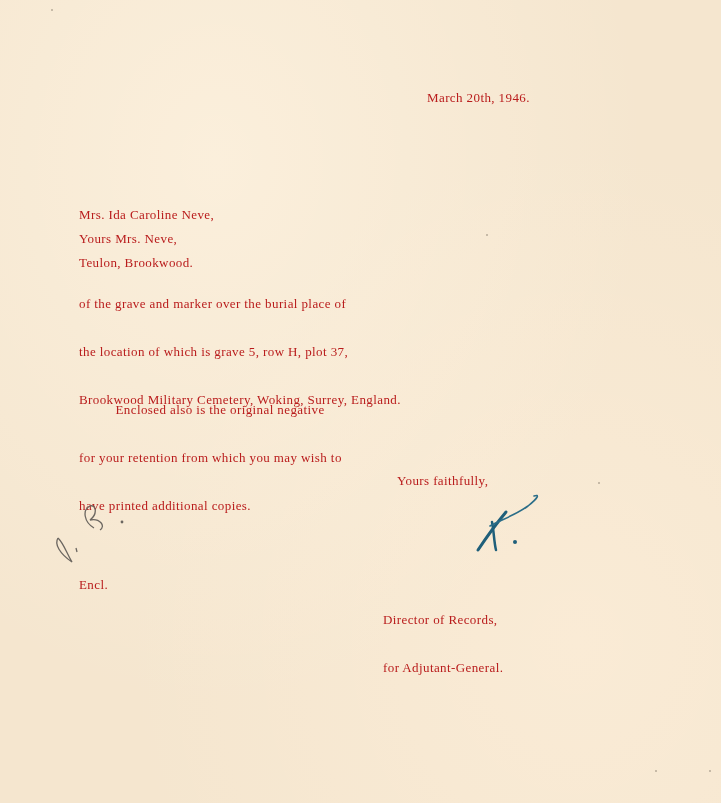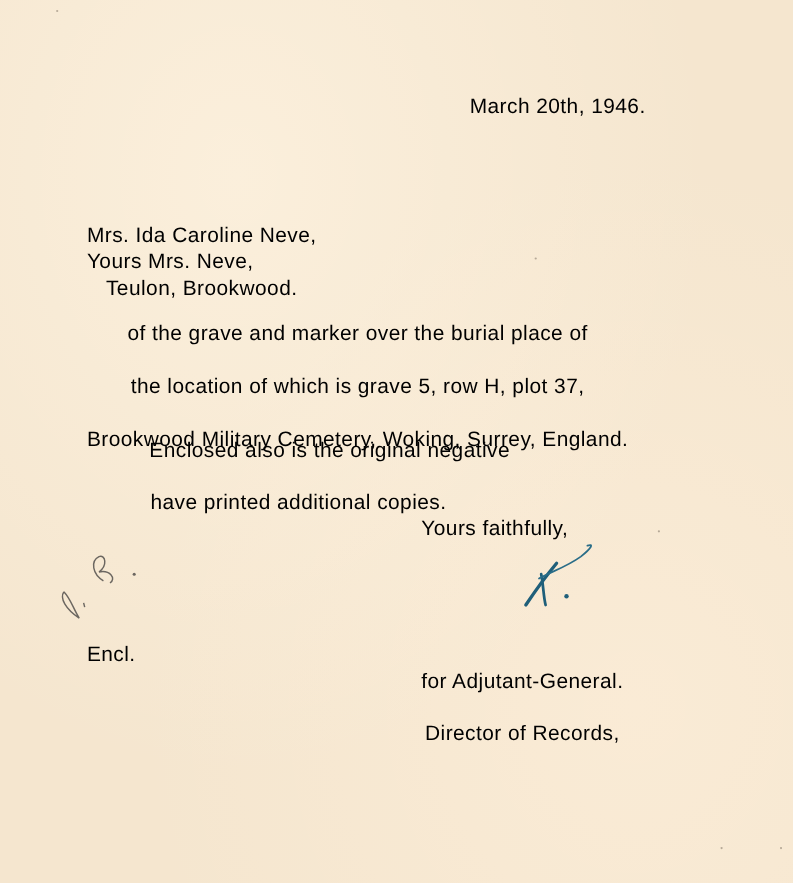--- a/index.html
+++ b/index.html
@@ -10,29 +10,29 @@
   }
   .paper {
     position: absolute; left: 0; top: 0; width: 721px; height: 803px;
     background:
       radial-gradient(ellipse at 30% 20%, rgba(255,245,228,0.6), rgba(0,0,0,0) 60%),
       radial-gradient(ellipse at 80% 80%, rgba(255,240,220,0.5), rgba(0,0,0,0) 55%),
       #f5e6cf;
   }
   .tw {
     position: absolute;
-    font-family: Liberation Sans, sans-serif;
-    font-size: 19px;
+    font-family: Liberation Serif, serif;
+    font-size: 13px;
     line-height: 16px;
-    color: #000000;
+    color: #b91c1c;
     white-space: pre;
     letter-spacing: 0.4px;
     margin: 0;
   }
-  .line { display: block; text-align: center; }
+  .line { display: block; }
   .speck { position: absolute; width: 2px; height: 2px; border-radius: 1px; background: #8a7e70; opacity: 0.6; }
 </style>
 </head>
 <body>
 
 <div class="paper"></div>
 
 <div class="tw" style="left:427px; top:90px;">March 20th, 1946.</div>
 
 <div class="tw" style="left:79px; top:175px;">
@@ -43,43 +43,44 @@
 <div class="tw" style="left:79px; top:231px;">Yours Mrs. Neve,</div>
 
 <div class="tw" style="left:79px; top:264px;">
   <span class="line">of the grave and marker over the burial place of</span>
   <span class="line">the location of which is grave 5, row H, plot 37,</span>
   <span class="line">Brookwood Military Cemetery, Woking, Surrey, England.</span>
 </div>
 
 <div class="tw" style="left:79px; top:370px;">
   <span class="line">          Enclosed also is the original negative</span>
+  <span class="line">for your retention from which you may wish to</span>
   <span class="line">have printed additional copies.</span>
 </div>
 
-<div class="tw" style="left:383px; top:473px;">Yours faithfully,</div>
+<div class="tw" style="left:397px; top:473px;">Yours faithfully,</div>
 
 <svg style="position:absolute; left:470px; top:492px;" width="80" height="64" viewBox="0 0 80 64">
   <path d="M8 58 C 16 46, 26 32, 36 20" stroke="#1f5f7a" stroke-width="3" fill="none" stroke-linecap="round"></path>
   <path d="M22 30 C 24 40, 24 50, 26 58" stroke="#1f5f7a" stroke-width="2.5" fill="none" stroke-linecap="round"></path>
   <path d="M20 34 C 30 28, 44 24, 58 14 C 68 6, 70 2, 64 4" stroke="#2a6d88" stroke-width="1.6" fill="none" stroke-linecap="round"></path>
   <circle cx="45" cy="50" r="2" fill="#1f5f7a"></circle>
 </svg>
 
 <svg style="position:absolute; left:50px; top:500px;" width="80" height="70" viewBox="0 0 80 70">
   <path d="M44 28 C 34 22, 32 10, 40 6 C 46 4, 48 14, 40 20 C 50 18, 56 26, 50 30" stroke="#6b6660" stroke-width="1.3" fill="none"></path>
   <circle cx="72" cy="22" r="1.4" fill="#6b6660"></circle>
   <path d="M8 38 C 4 44, 10 54, 22 62 C 16 52, 14 44, 8 38" stroke="#6b6660" stroke-width="1.3" fill="none"></path>
   <path d="M26 48 L 27 52" stroke="#6b6660" stroke-width="1.3"></path>
 </svg>
 
-<div class="tw" style="left:79px; top:577px;margin-top:11px;">Encl.</div>
+<div class="tw" style="left:79px; top:577px;">Encl.</div>
 
 <div class="tw" style="left:383px; top:580px;">
+  <span class="line">Director of Records,</span>
   <span class="line">for Adjutant-General.</span>
-  <span class="line">Director of Records,</span>
 </div>
 
 <div class="speck" style="left:51px; top:9px;"></div>
 <div class="speck" style="left:486px; top:234px;"></div>
 <div class="speck" style="left:655px; top:770px;"></div>
 <div class="speck" style="left:709px; top:770px;"></div>
 <div class="speck" style="left:598px; top:482px;"></div>
 
 </body></html>

